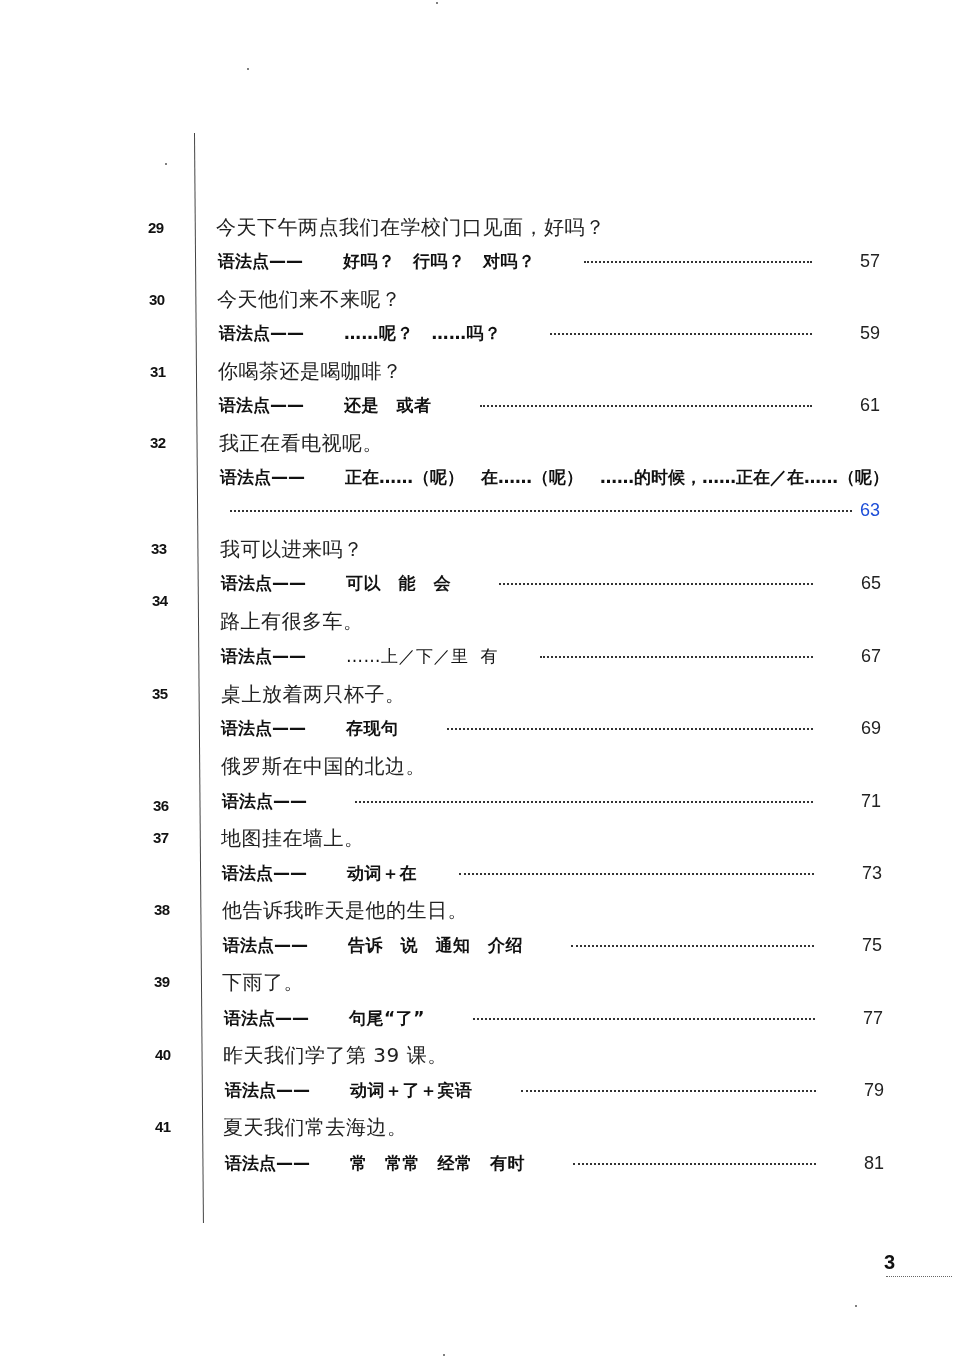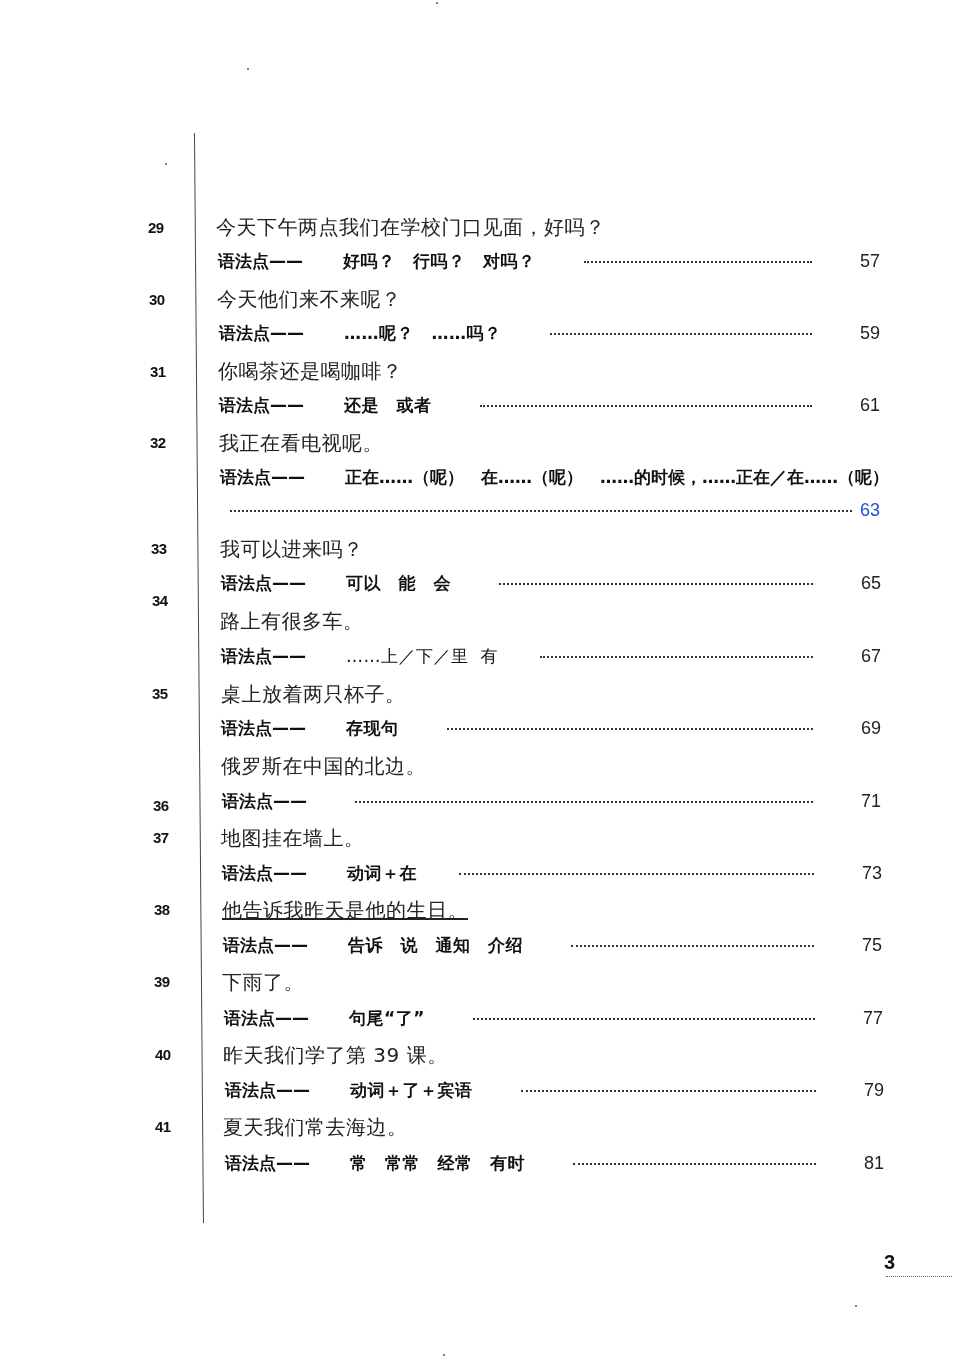--- a/index.html
+++ b/index.html
@@ -198,21 +198,21 @@
     <div class="gram" style="left:222px;top:862px;width:660px;">
       <span class="label">语法点——</span>
       <span class="content">动词＋在</span>
       <span class="leader" style="margin-left:2px;"></span>
       <span class="page-no">73</span>
     </div>
   </div>
 
   <div>
     <span class="num" style="left:154px;top:901px;">38</span>
-    <span class="title" style="left:222px;top:897px;text-decoration:underline;">他告诉我昨天是他的生日。</span>
+    <span class="title" style="left:222px;top:897px;">他告诉我昨天是他的生日。</span>
     <div class="gram" style="left:223px;top:934px;width:659px;">
       <span class="label">语法点——</span>
       <span class="content">告诉　说　通知　介绍</span>
       <span class="leader"></span>
       <span class="page-no">75</span>
     </div>
   </div>
 
   <div>
     <span class="num" style="left:154px;top:973px;">39</span>

